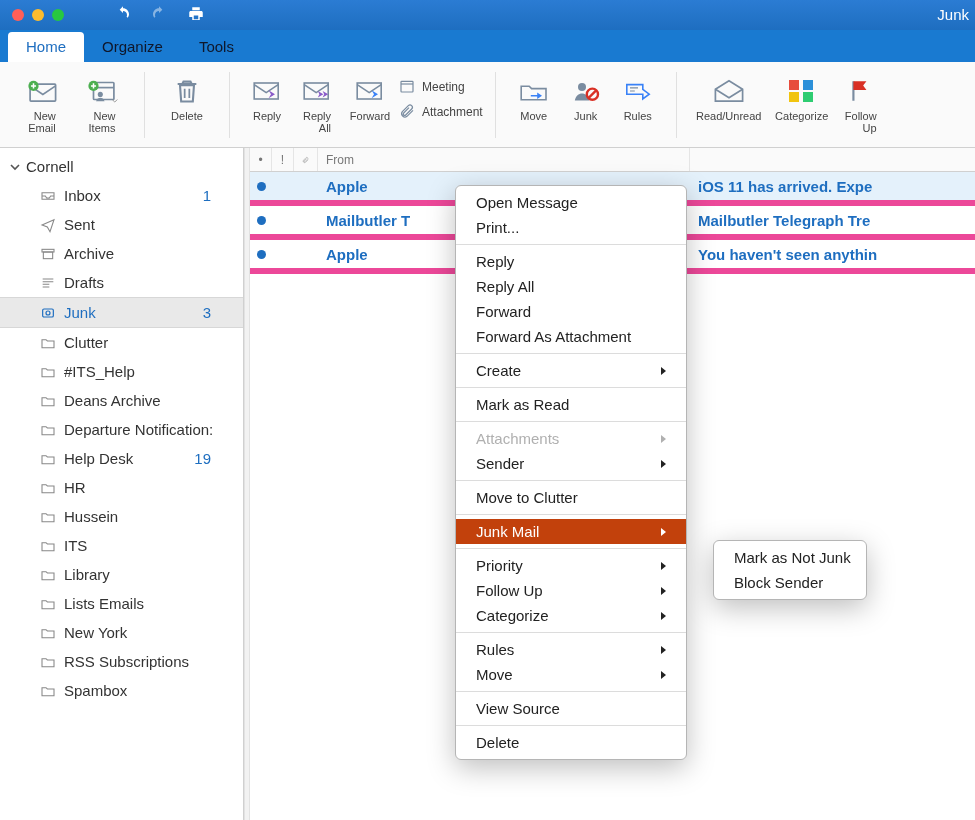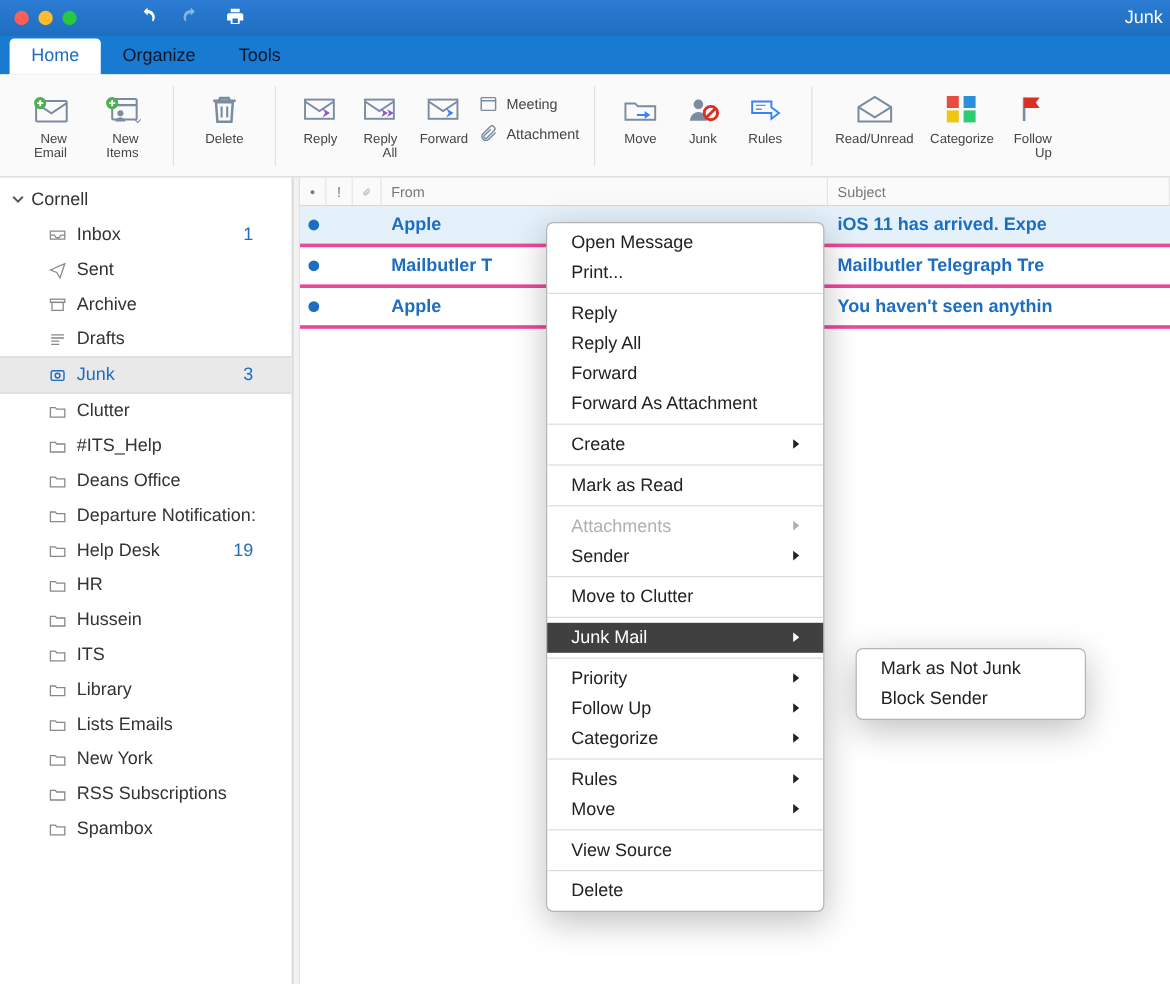--- a/index.html
+++ b/index.html
@@ -37,33 +37,33 @@
   .folder.selected { background:#e9e9e9; border-top:1px solid #d7d7d7; border-bottom:1px solid #d7d7d7; }
   .folder.selected .flabel, .folder.selected .ficon svg { color:#1e6ec0; }
   .folder.selected .ficon path, .folder.selected .ficon rect { stroke:#1e6ec0; }
 
   .main { flex:1; display:flex; flex-direction:column; position:relative; }
   .listhead { height:24px; border-bottom:1px solid #d0d0d0; background:#fafafa; display:flex; align-items:center; font-size:12px; color:#777; }
   .lh-cell { padding:0 8px; border-right:1px solid #e5e5e5; height:100%; display:flex; align-items:center; }
   .lh-dot{width:22px;justify-content:center;} .lh-imp{width:22px;justify-content:center;} .lh-att{width:24px;justify-content:center;}
   .lh-from{flex:0 0 372px;} .lh-subject{flex:1;}
   .msglist { }
-  .msg { display:flex; align-items:center; height:34px; font-size:15px; border-bottom:3px solid #ec4899; }
+  .msg { display:flex; align-items:center; height:34px; font-size:15px; border-bottom:6px solid #ec4899; }
   .msg.unread { font-weight:600; color:#1e6ec0; }
   .msg.selected { background:#e4f1fb; }
   .m-dot{width:22px;display:flex;justify-content:center;}
   .m-imp{width:22px;} .m-att{width:24px;}
   .m-from{flex:0 0 372px; padding-left:8px;}
   .m-subject{flex:1; padding-left:8px; white-space:nowrap; overflow:hidden;}
   .bdot{width:9px;height:9px;border-radius:50%;background:#1e6ec0;}
 
   .ctxmenu { position:absolute; background:#fff; border:1px solid #b5b5b5; border-radius:6px; box-shadow:0 8px 28px rgba(0,0,0,0.25); padding:4px 0; font-size:15px; color:#222; }
   .ctx-item { padding:4px 18px 4px 20px; display:flex; align-items:center; justify-content:space-between; white-space:nowrap; }
   .ctx-item.disabled { color:#b0b0b0; }
-  .ctx-item.active { background:#404040; color:#fff;gap:17px; }
+  .ctx-item.active { background:#c2410c; color:#fff;gap:17px; }
   .ctx-item .arrow { margin-left:30px; }
   .ctx-item .arrow svg path { fill:#222; }
   .ctx-item.disabled .arrow svg path { fill:#b0b0b0; }
   .ctx-item.active .arrow svg path { fill:#fff; }
   .ctx-sep { height:1px; background:#dcdcdc; margin:4px 0; }
 
   .vbar { width:6px; background:#f2f2f2; border-left:1px solid #e2e2e2; border-right:1px solid #e2e2e2; }
 </style>
 </head>
 <body>
@@ -324,21 +324,21 @@
             </svg>
           </span>
     <span class="flabel">#ITS_Help</span>
     </div>
         <div class="folder">
           <span class="ficon">
             <svg width="18" height="16" viewBox="0 0 24 24">
               <path d="M3 7h6l2 2h10v10H3z" fill="none" stroke="#888" stroke-width="1.6"></path>
             </svg>
           </span>
-    <span class="flabel">Deans Office</span>
+    <span class="flabel">Deans Archive</span>
     </div>
         <div class="folder">
           <span class="ficon">
             <svg width="18" height="16" viewBox="0 0 24 24">
               <path d="M3 7h6l2 2h10v10H3z" fill="none" stroke="#888" stroke-width="1.6"></path>
             </svg>
           </span>
     <span class="flabel">Departure Notification:</span>
     </div>
         <div class="folder">
@@ -422,21 +422,20 @@
   <div class="main">
     <div class="listhead">
       <div class="lh-cell lh-dot">•</div>
       <div class="lh-cell lh-imp">!</div>
       <div class="lh-cell lh-att">
         <svg width="12" height="14" viewBox="0 0 24 24">
             <path d="M21 11l-9 9a5 5 0 01-7-7l9-9a3.5 3.5 0 015 5l-9 9a2 2 0 01-3-3l8-8" fill="none" stroke="#999" stroke-width="2"></path>
           </svg>
       </div>
       <div class="lh-cell lh-from">From</div>
-      <div class="lh-cell lh-subject">Subject</div>
     </div>
     <div class="msglist" id="msglist">
         <div class="msg unread selected">
           <div class="m-dot">
             <span class="bdot"></span>
           </div>
     <div class="m-imp"></div>
     <div class="m-att"></div>
     <div class="m-from">Apple</div>
     <div class="m-subject">iOS 11 has arrived. Expe</div>
@@ -551,21 +550,21 @@
         <div class="ctx-sep"></div>
         <div class="ctx-item">
           <span>View Source</span>
         </div>
         <div class="ctx-sep"></div>
         <div class="ctx-item">
           <span>Delete</span>
         </div>
       </div>
 
-    <div class="ctxmenu" id="submenu" style="left:463px; top:392px; width:192px;">
+    <div class="ctxmenu" id="submenu" style="left:463px; top:392px; width:154px;">
         <div class="ctx-item">
           <span>Mark as Not Junk</span>
         </div>
         <div class="ctx-item">
           <span>Block Sender</span>
         </div>
       </div>
   </div>
 </div>
 

